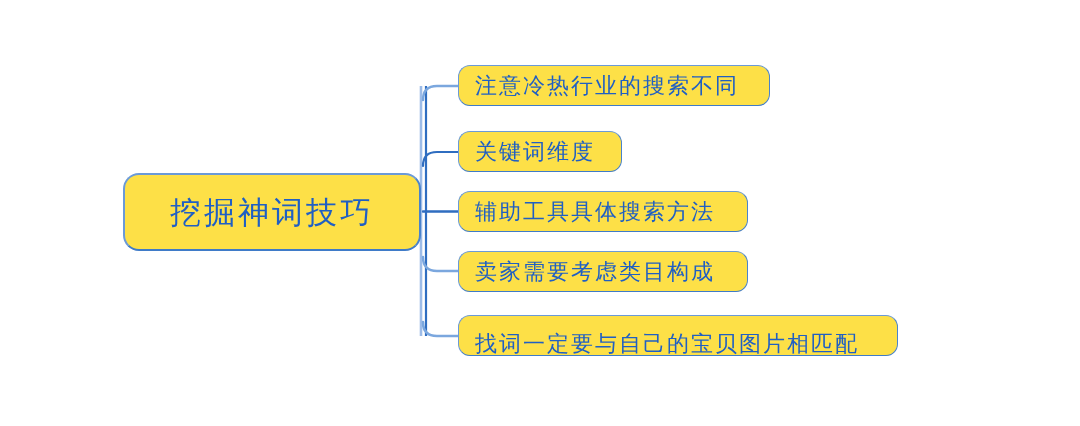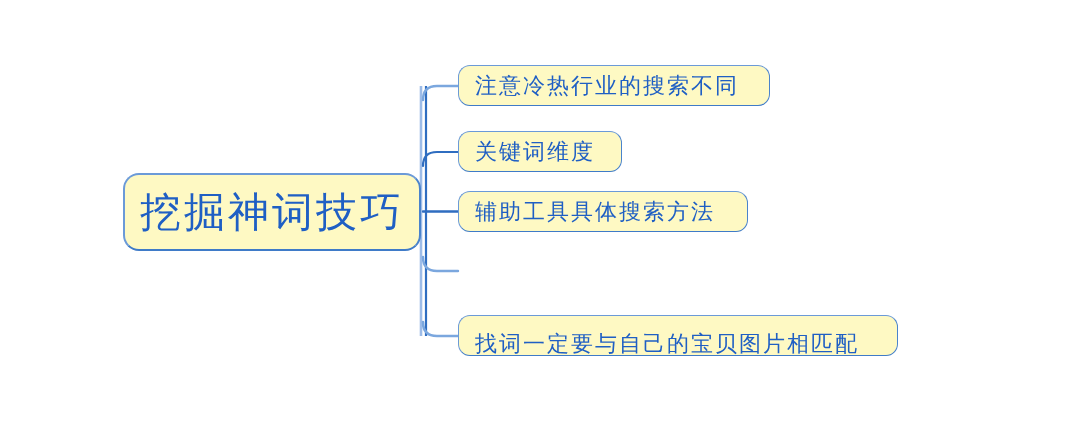--- a/index.html
+++ b/index.html
@@ -26,34 +26,34 @@
     width: 1080px;
     height: 426px;
     pointer-events: none;
   }
   .node {
     position: absolute;
     box-sizing: border-box;
     display: flex;
     align-items: center;
     justify-content: flex-start;
-    background: #fef9c3;
+    background: #fde047;
     border: 1.6px solid #6b9ad8;
     border-bottom-color: #3f7bc8;
     border-right-color: #4a83cc;
     border-radius: 12px;
     color: #1f5fc4;
     white-space: nowrap;
     letter-spacing: 0.5px;
   }
   .node-root {
     border-radius: 16px;
     border-width: 2px;
     justify-content: center;
-    font-size: 41px;
+    font-size: 31px;
     letter-spacing: 3px;
   }
   .node-branch {
     font-size: 22px;
     padding-left: 16px;
     letter-spacing: 2px;
   }
   .node-label {
     display: block;
     line-height: 1;
@@ -91,18 +91,21 @@
   </div>
 
   <div class="node node-branch" style="left:458px; top:131px; width:164px; height:41px;">
     <span class="node-label">关键词维度</span>
   </div>
 
   <div class="node node-branch" style="left:458px; top:191px; width:290px; height:41px;">
     <span class="node-label">辅助工具具体搜索方法</span>
   </div>
 
+  <div class="node node-branch" style="left:458px; top:251px; width:290px; height:41px;">
+    <span class="node-label">卖家需要考虑类目构成</span>
+  </div>
 
   <div class="node node-branch" style="left:458px; top:315px; width:440px; height:41px;align-items:flex-end;">
     <span class="node-label">找词一定要与自己的宝贝图片相匹配</span>
   </div>
 
 </div>
 
 </body></html>

